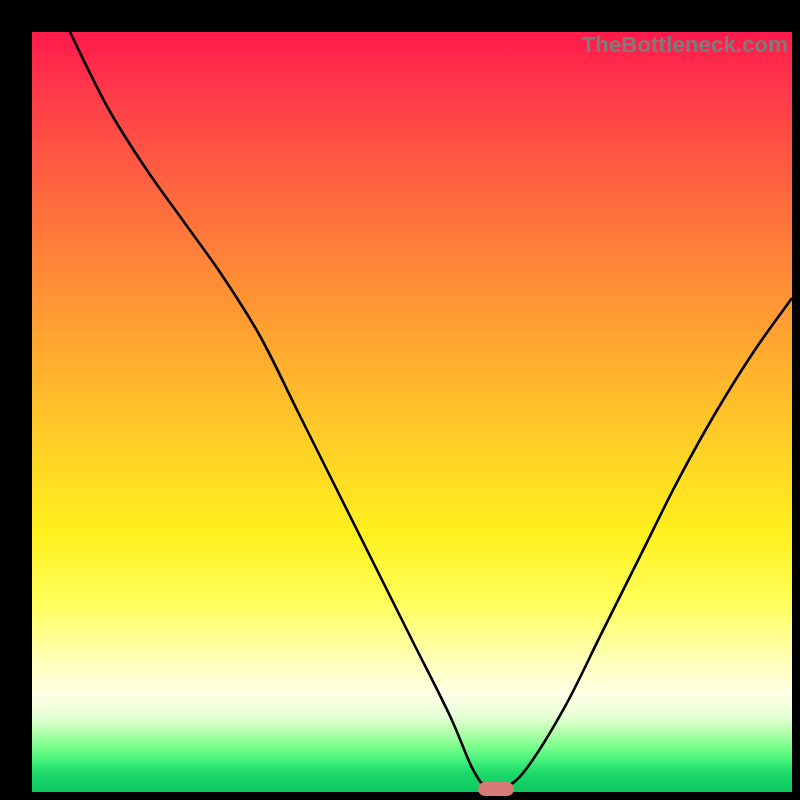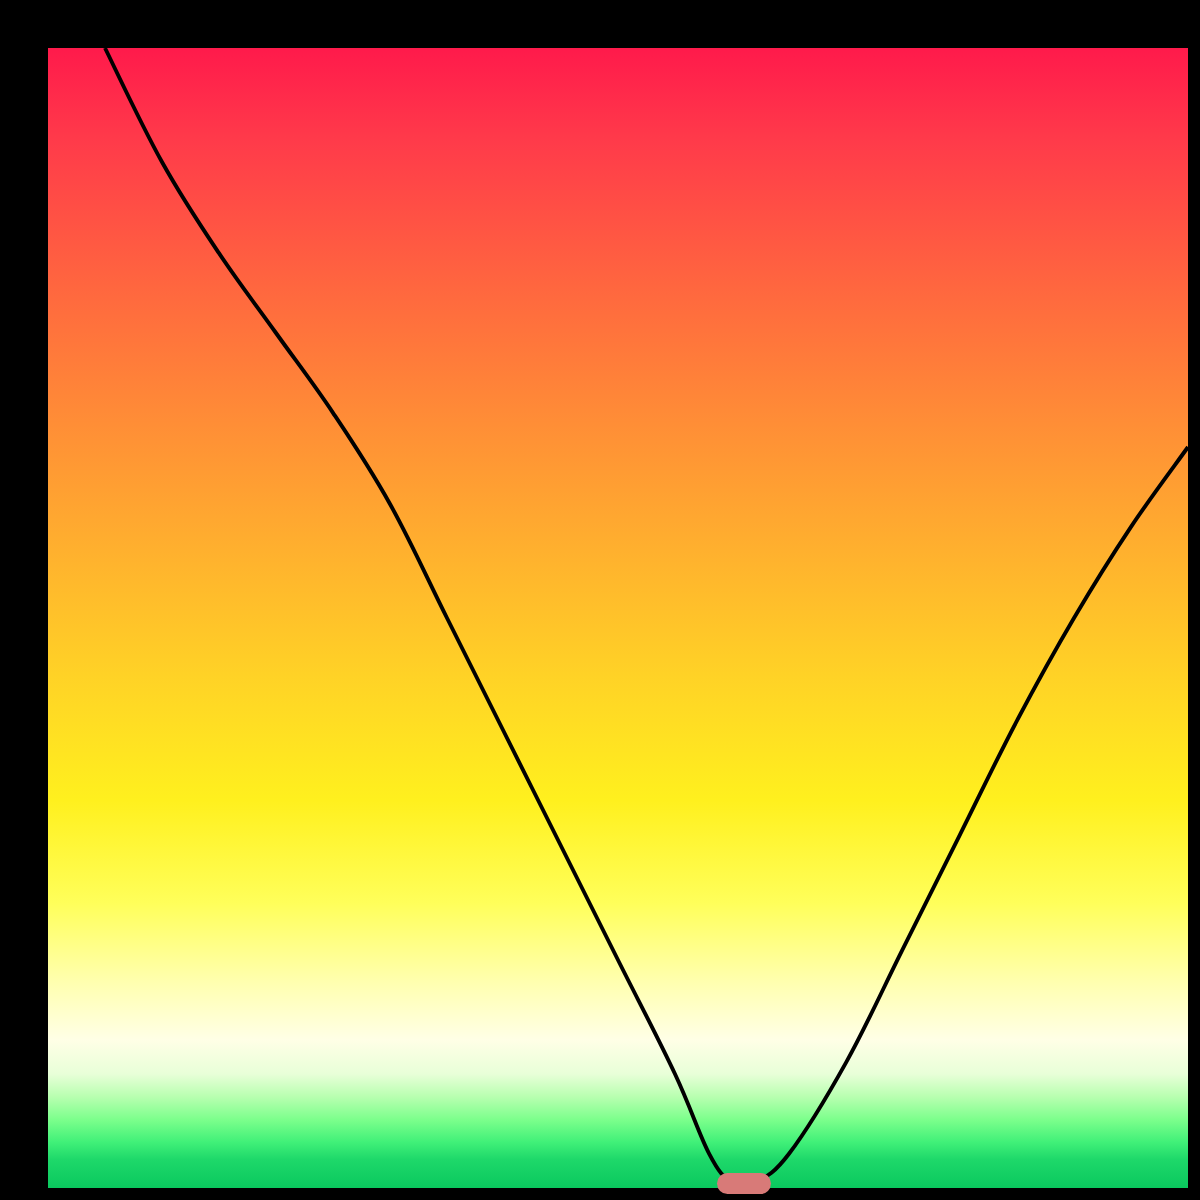--- a/index.html
+++ b/index.html
@@ -73,20 +73,21 @@
     background: #d87a78;
     transform: translate(-50%, -50%);
   }
 </style>
 </head>
 <body>
 
 <div class="frame">
   <div class="plot-area">
 
+    <div class="watermark">TheBottleneck.com</div>
 
     <svg class="curve" viewBox="0 0 760 760" preserveAspectRatio="none">
       <path id="curve-path" fill="none" stroke-width="2.6" stroke="#000000" d="M 38.0 0.0 C 44.8 13.7, 62.3 51.4, 76.0 76.0 C 89.7 100.6, 100.3 116.3, 114.0 136.8 C 127.7 157.3, 138.3 170.8, 152.0 190.0 C 165.7 209.2, 176.3 222.7, 190.0 243.2 C 203.7 263.7, 214.3 279.4, 228.0 304.0 C 241.7 328.6, 252.3 352.6, 266.0 380.0 C 279.7 407.4, 290.3 428.6, 304.0 456.0 C 317.7 483.4, 328.3 504.6, 342.0 532.0 C 355.7 559.4, 366.3 580.6, 380.0 608.0 C 393.7 635.4, 407.1 660.7, 418.0 684.0 C 428.9 707.3, 434.0 724.2, 440.8 737.2 C 447.6 750.2, 450.5 752.8, 456.0 756.2 C 461.5 759.6, 464.4 759.6, 471.2 756.2 C 478.0 752.8, 483.1 751.6, 494.0 737.2 C 504.9 722.8, 518.3 701.0, 532.0 676.4 C 545.7 651.8, 556.3 627.8, 570.0 600.4 C 583.7 573.0, 594.3 551.8, 608.0 524.4 C 621.7 497.0, 632.3 474.4, 646.0 448.4 C 659.7 422.4, 670.3 403.3, 684.0 380.0 C 697.7 356.7, 708.3 339.7, 722.0 319.2 C 735.7 298.7, 753.2 275.6, 760.0 266.0"></path>
     </svg>
 
     <div class="marker" id="marker" style="background: rgb(216, 122, 120); left: 463.6px; top: 756.96px;"></div>
 
   </div>
 </div>
 

